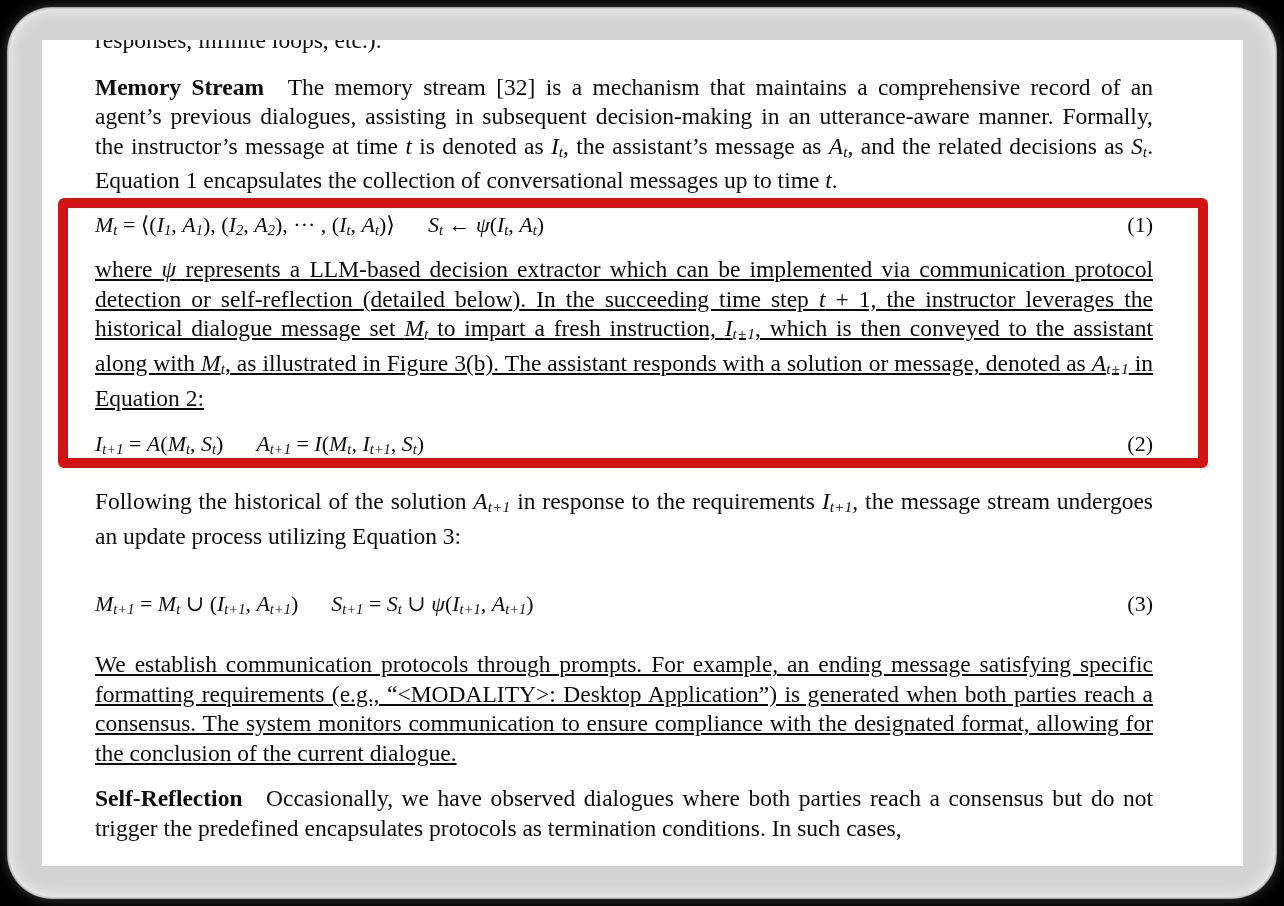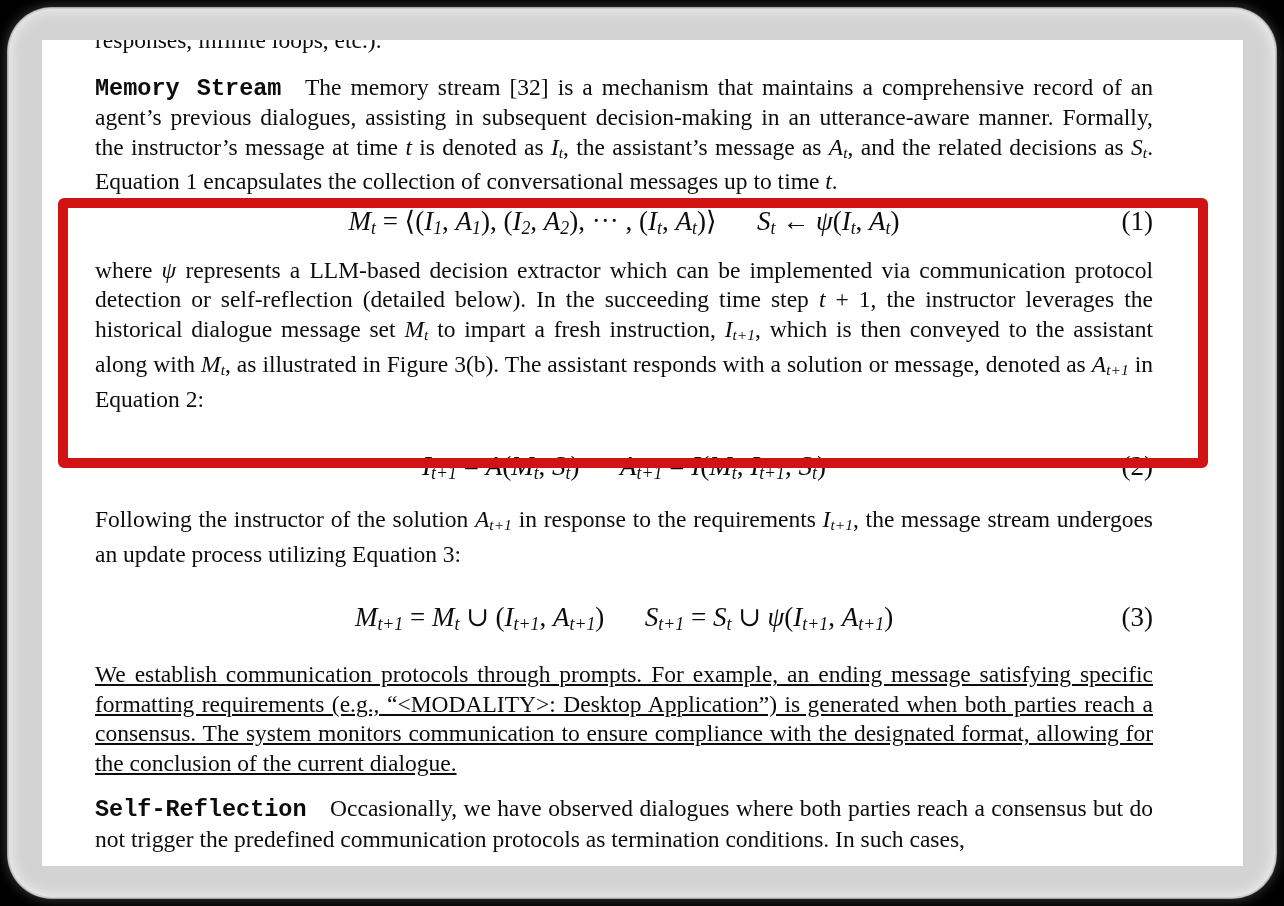--- a/index.html
+++ b/index.html
@@ -18,34 +18,34 @@
     position:absolute;left:34px;top:32px;width:1201px;height:826px;
     background:#ffffff;overflow:hidden;color:#0c0c0c;
   }
   .content{
     position:relative;padding:0 90px 0 53px;
     font-size:23.5px;line-height:29.5px;
   }
   .para{margin:0;text-align:justify;}
   .p0{margin-top:-14px;}
   .p1{margin-top:17px;}
-  .p3{margin-top:12px;}
+  .p3{margin-top:4px;text-decoration:underline;}
   .p5{margin-top:16px;}
   .p7{margin-top:20px;text-decoration:underline;}
   .p8{margin-top:16px;}
   .equation{
-    position:relative;text-align:center;
-    font-size:27px;line-height:32px;white-space:nowrap;
+    position:relative;text-align:left;
+    font-size:22px;line-height:41px;white-space:nowrap;
   }
   .eq1{margin-top:8px;}
-  .eq2{margin-top:36px;}
+  .eq2{margin-top:10px;}
   .eq3{margin-top:32px;}
   .eq-num{position:absolute;right:0;top:0;font-style:normal;}
   .page-num{margin-top:16px;text-align:center;}
-  .rb{font-weight:bold;font-family:Liberation Mono, monospace;}
+  .rb{font-weight:bold;}
   .rm{font-style:italic;}
   .rsub{font-style:italic;font-size:66%;vertical-align:-0.22em;letter-spacing:0;}
   .red-box{
     position:absolute;left:16px;top:158px;width:1150px;height:270px;
     box-sizing:border-box;border:10px solid #d21313;border-radius:6px;
     z-index:5;background:transparent;
   }
 </style>
 </head>
 <body>
@@ -65,28 +65,28 @@
         <span class="eq-num">(1)</span>
       </div>
 
       <p class="para p3"><span>where </span><span class="rm">ψ</span><span> represents a LLM-based decision extractor which can be implemented via communication protocol detection or self-reflection (detailed below). In the succeeding time step </span><span class="rm">t</span><span> + 1, the instructor leverages the historical dialogue message set </span><span class="rm">M</span><span class="rsub">t</span><span> to impart a fresh instruction, </span><span class="rm">I</span><span class="rsub">t+1</span><span>, which is then conveyed to the assistant along with </span><span class="rm">M</span><span class="rsub">t</span><span>, as illustrated in Figure 3(b). The assistant responds with a solution or message, denoted as </span><span class="rm">A</span><span class="rsub">t+1</span><span> in Equation 2:</span></p>
 
       <div class="equation eq2">
         <span><span class="rm">I</span><span class="rsub">t+1</span><span> = </span><span class="rm">A</span><span>(</span><span class="rm">M</span><span class="rsub">t</span><span>, </span><span class="rm">S</span><span class="rsub">t</span><span>)</span><span>  </span><span class="rm">A</span><span class="rsub">t+1</span><span> = </span><span class="rm">I</span><span>(</span><span class="rm">M</span><span class="rsub">t</span><span>, </span><span class="rm">I</span><span class="rsub">t+1</span><span>, </span><span class="rm">S</span><span class="rsub">t</span><span>)</span></span>
         <span class="eq-num">(2)</span>
       </div>
 
-      <p class="para p5"><span>Following the instructor of the solution </span><span class="rm">A</span><span class="rsub">t+1</span><span> in response to the requirements </span><span class="rm">I</span><span class="rsub">t+1</span><span>, the message stream undergoes an update process utilizing Equation 3:</span></p>
+      <p class="para p5"><span>Following the historical of the solution </span><span class="rm">A</span><span class="rsub">t+1</span><span> in response to the requirements </span><span class="rm">I</span><span class="rsub">t+1</span><span>, the message stream undergoes an update process utilizing Equation 3:</span></p>
 
       <div class="equation eq3">
         <span><span class="rm">M</span><span class="rsub">t+1</span><span> = </span><span class="rm">M</span><span class="rsub">t</span><span> ∪ (</span><span class="rm">I</span><span class="rsub">t+1</span><span>, </span><span class="rm">A</span><span class="rsub">t+1</span><span>)</span><span>  </span><span class="rm">S</span><span class="rsub">t+1</span><span> = </span><span class="rm">S</span><span class="rsub">t</span><span> ∪ </span><span class="rm">ψ</span><span>(</span><span class="rm">I</span><span class="rsub">t+1</span><span>, </span><span class="rm">A</span><span class="rsub">t+1</span><span>)</span></span>
         <span class="eq-num">(3)</span>
       </div>
 
       <p class="para p7"><span>We establish communication protocols through prompts. For example, an ending message satisfying specific formatting requirements (e.g., “&lt;MODALITY&gt;: Desktop Application”) is generated when both parties reach a consensus. The system monitors communication to ensure compliance with the designated format, allowing for the conclusion of the current dialogue.</span></p>
 
-      <p class="para p8"><span class="rb">Self-Reflection</span><span> Occasionally, we have observed dialogues where both parties reach a consensus but do not trigger the predefined communication protocols as termination conditions. In such cases,</span></p>
+      <p class="para p8"><span class="rb">Self-Reflection</span><span> Occasionally, we have observed dialogues where both parties reach a consensus but do not trigger the predefined encapsulates protocols as termination conditions. In such cases,</span></p>
 
       <div class="page-num">5</div>
     </div>
 
   </div>
 </div>
 
 </body></html>

